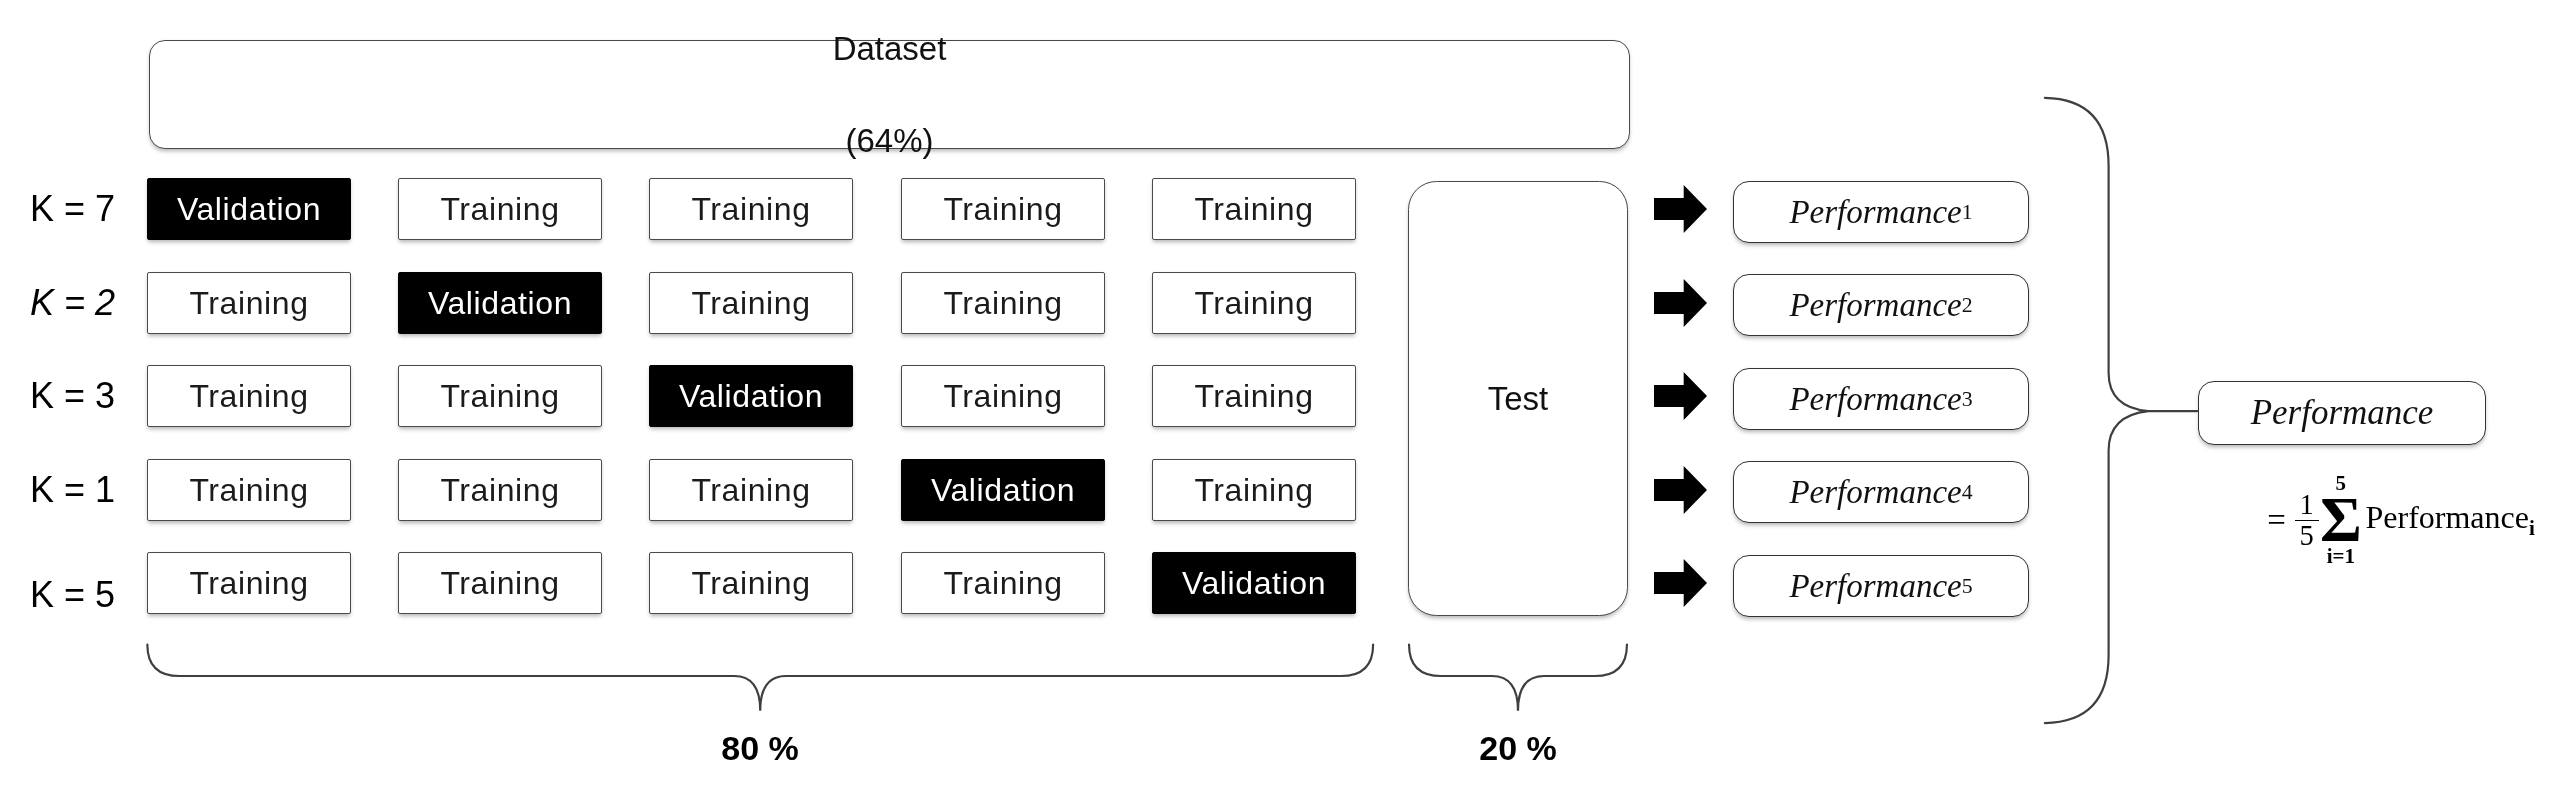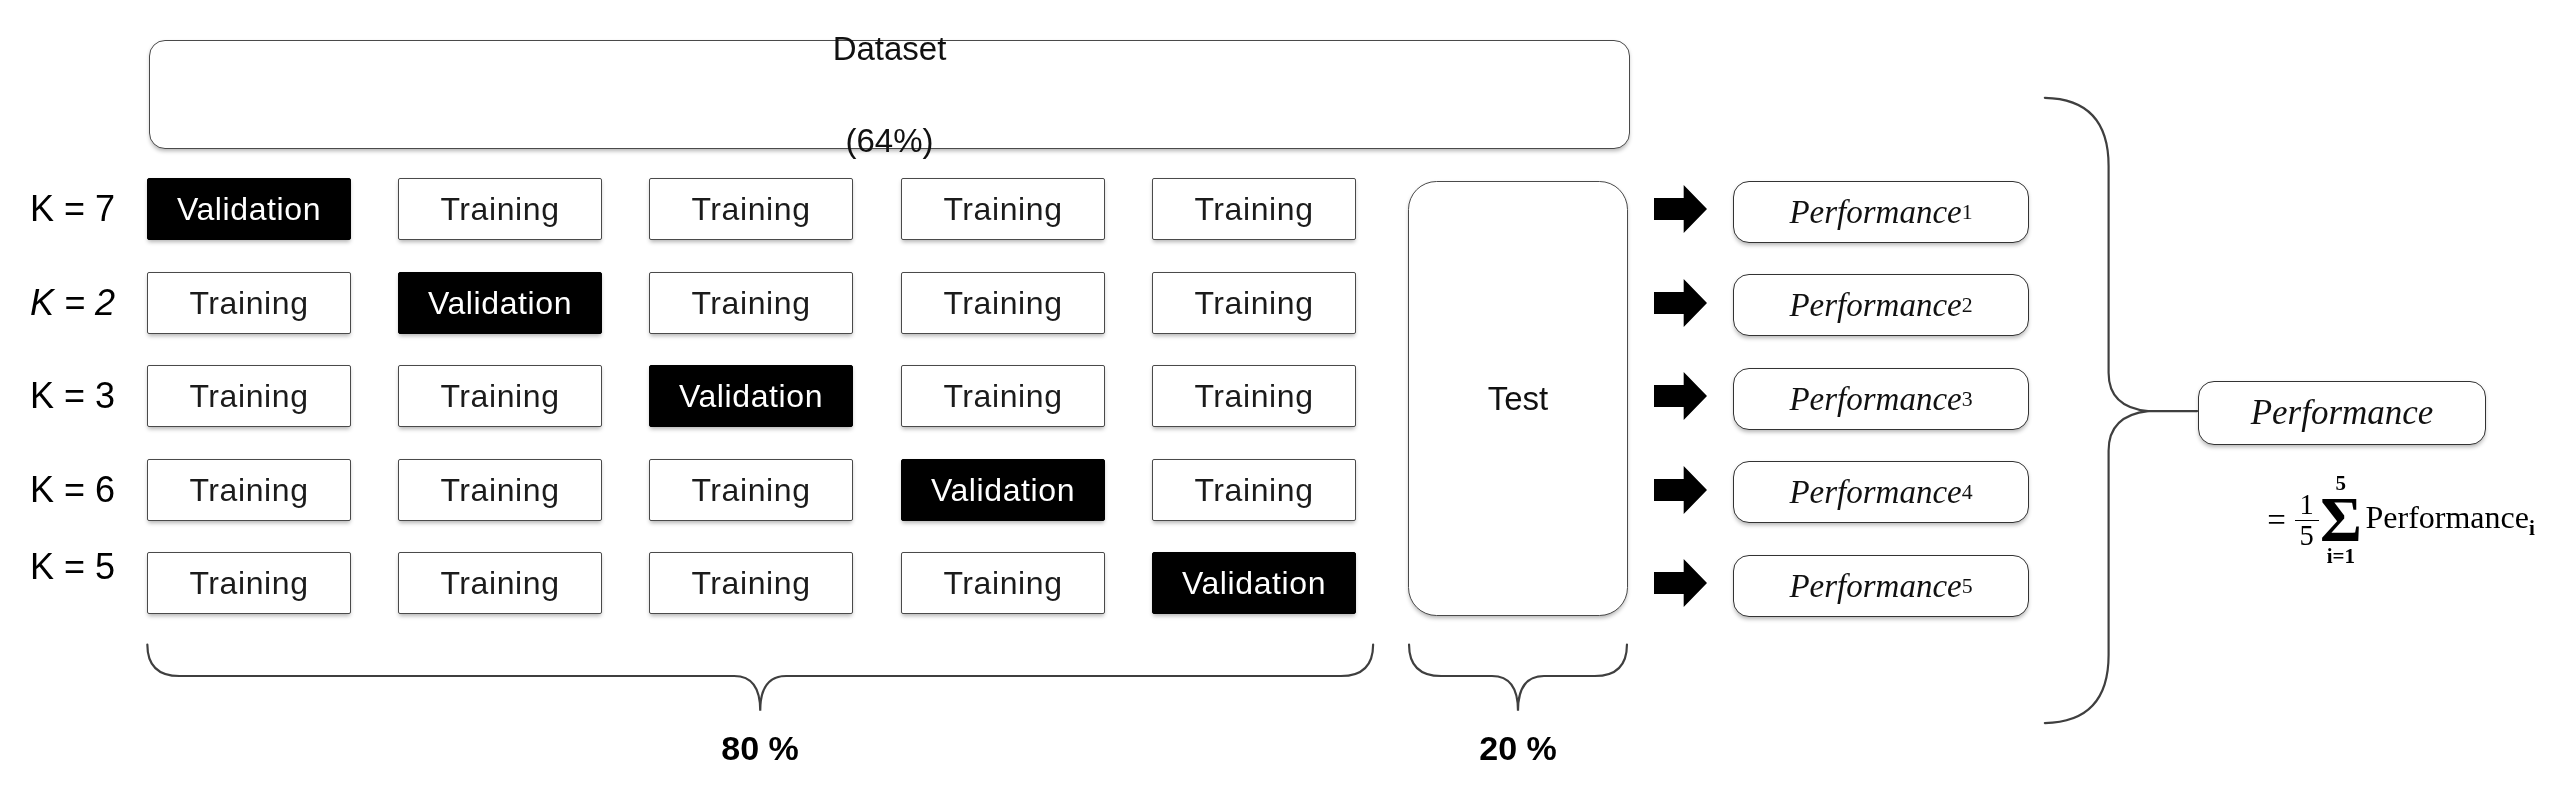--- a/index.html
+++ b/index.html
@@ -126,42 +126,42 @@
         <span>Training</span>
       </div>
       <div class="box cell" style="left: 1152px; top: 365px;">
         <span>Training</span>
       </div>
       <div class="arrow" style="top: 372px;"></div>
       <div class="box perf-box" style="top: 368px;">
         <span>Performance</span>
         <sub>3</sub>
       </div>
-      <div class="k-label" style="top: 459px;">K = 6</div>
+      <div class="k-label" style="top: 459px;">K = 1</div>
       <div class="box cell" style="left: 147px; top: 459px;">
         <span>Training</span>
       </div>
       <div class="box cell" style="left: 398px; top: 459px;">
         <span>Training</span>
       </div>
       <div class="box cell" style="left: 649px; top: 459px;">
         <span>Training</span>
       </div>
       <div class="box cell validation" style="left: 901px; top: 459px;">
         <span>Validation</span>
       </div>
       <div class="box cell" style="left: 1152px; top: 459px;">
         <span>Training</span>
       </div>
       <div class="arrow" style="top: 466px;"></div>
       <div class="box perf-box" style="top: 461px;">
         <span>Performance</span>
         <sub>4</sub>
       </div>
-      <div class="k-label" style="top: 536px; text-align: right;">K = 5</div>
+      <div class="k-label" style="top: 564px; text-align: right;">K = 5</div>
       <div class="box cell" style="left: 147px; top: 552px;">
         <span>Training</span>
       </div>
       <div class="box cell" style="left: 398px; top: 552px;">
         <span>Training</span>
       </div>
       <div class="box cell" style="left: 649px; top: 552px;">
         <span>Training</span>
       </div>
       <div class="box cell" style="left: 901px; top: 552px;">

